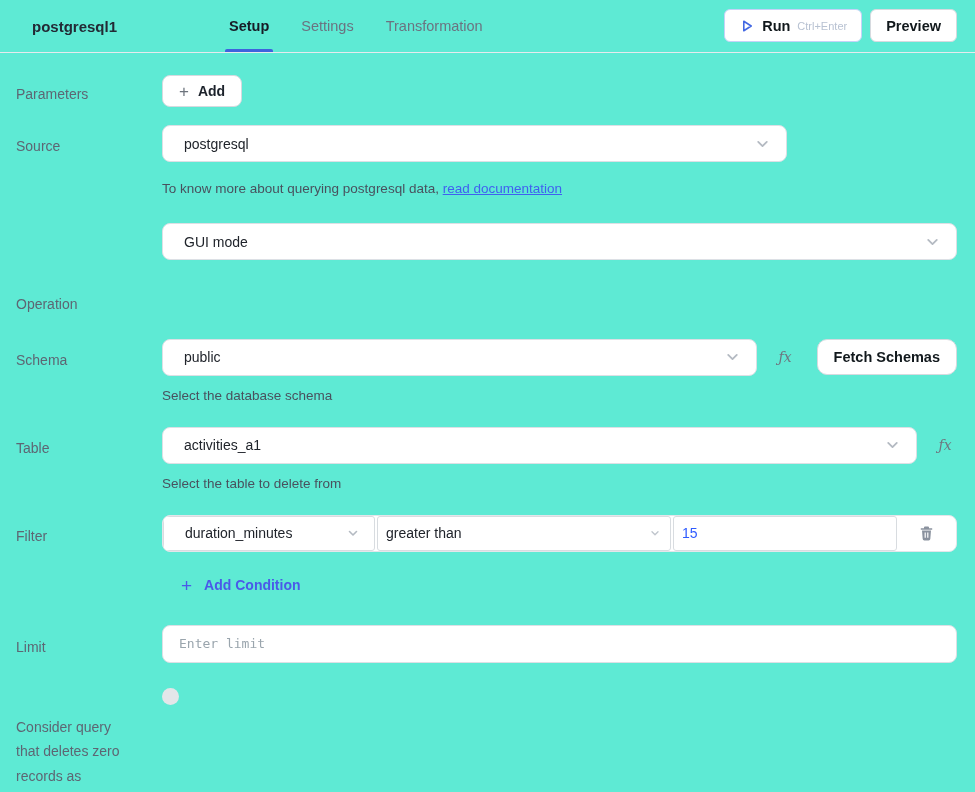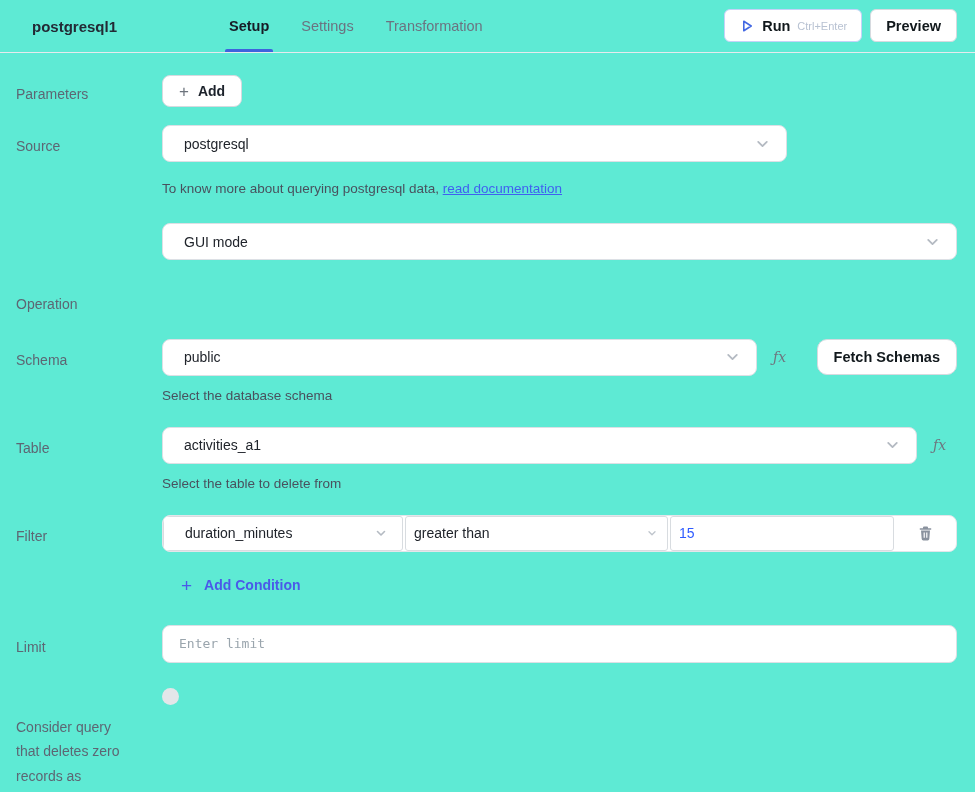--- a/index.html
+++ b/index.html
@@ -28,28 +28,28 @@
 
   
   .select { position:relative; height:37px; border:1px solid #dce0e5; border-radius:8px; background:#fff; display:flex; align-items:center; padding:0 40px 0 21px; font-size:14px; color:#20242b; cursor:pointer; }
   .select .chev { position:absolute; right:16px; top:50%; transform:translateY(-50%); display:flex; }
   .help-text { margin-top:19px; font-size:13.5px; color:#49515e; }
   .help-text a { color:#4060f0; text-decoration:underline; cursor:pointer; }
 
   .add-btn { display:inline-flex; align-items:center; gap:9px; height:32px; padding:0 16px; border:1px solid #d6dadf; border-radius:8px; background:#fff; font-size:14px; font-weight:700; color:#1c222b; cursor:pointer; }
   .plus-glyph { color:#6c737c; font-size:17px; font-weight:400; line-height:1; }
 
-  .fx { font-family:"DejaVu Serif", serif; font-style:italic; font-size:14px; color:#6e767f; width:24px; text-align:left; line-height:37px; flex-shrink:0; cursor:pointer; }
+  .fx { font-family:"DejaVu Serif", serif; font-style:italic; font-size:14px; color:#6e767f; width:24px; text-align:center; line-height:37px; flex-shrink:0; cursor:pointer; }
   .fetch-btn { margin-left:auto; height:36px; padding:0 16px; border:1px solid #d6dadf; border-radius:10px; background:#fff; font-size:14.5px; font-weight:600; color:#11181c; display:inline-flex; align-items:center; cursor:pointer; }
 
   
   .filter-box { height:37px; border:1px solid #e3e6ea; border-radius:8px; display:flex; align-items:stretch; overflow:hidden; background:#fff; }
   .filter-cell { position:relative; border:1px solid #d8dce0; border-radius:3px; margin:0; display:flex; align-items:center; font-size:14px; color:#20242b; background:#fff; }
-  .filter-col-select { width:240px; padding:0 30px 0 21px; margin-right:2px; cursor:pointer; }
-  .filter-op-select { width:263px; padding:0 30px 0 8px; margin-right:2px; cursor:pointer; }
+  .filter-col-select { width:212px; padding:0 30px 0 21px; margin-right:2px; cursor:pointer; }
+  .filter-op-select { width:294px; padding:0 30px 0 8px; margin-right:2px; cursor:pointer; }
   .filter-val { width:224px; padding:0 8px; color:#2e5bff; }
   .filter-val input { border:none; outline:none; width:100%; font-size:14px; color:#2e5bff; font-family:"Liberation Sans", sans-serif; background:transparent; }
   .filter-cell .chev-sm { position:absolute; right:9px; top:50%; transform:translateY(-50%); display:flex; }
   .trash-zone { flex:1; display:flex; align-items:center; justify-content:center; cursor:pointer; }
 
   .add-cond { display:inline-flex; align-items:center; gap:12px; margin-top:24px; margin-left:19px; cursor:pointer; }
   .add-cond .plus { color:#4a5ae8; font-size:19px; font-weight:400; line-height:1; }
   .add-cond .txt { color:#4a5ae8; font-size:14px; font-weight:700; }
 
   .limit-input { height:38px; width:100%; border:1px solid #dce0e5; border-radius:8px; padding:0 16px; font-family:"DejaVu Sans Mono", monospace; font-size:13px; color:#30363d; outline:none; }

